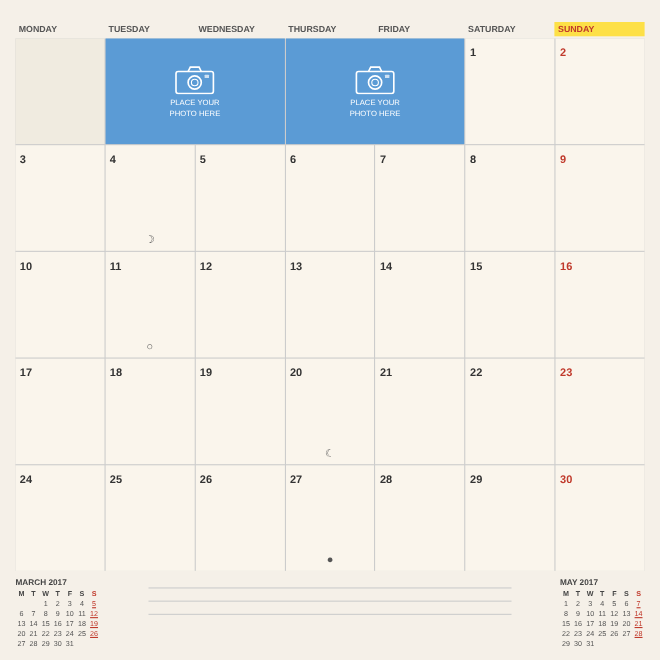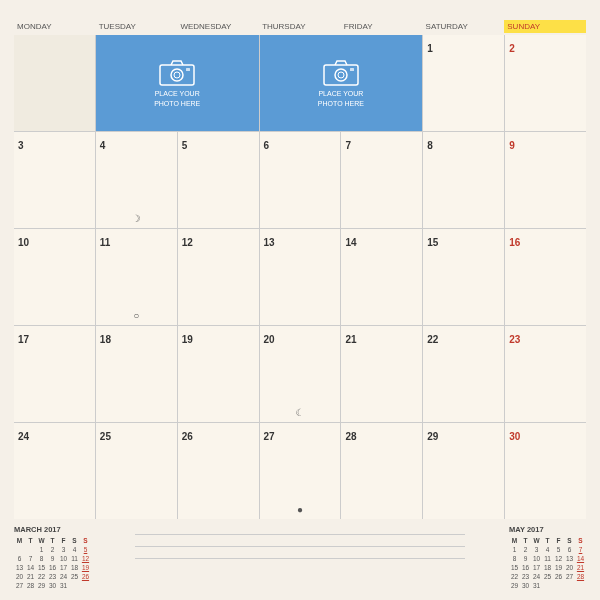--- a/index.html
+++ b/index.html
@@ -35,21 +35,21 @@
       color: #555;
       font-weight: 300;
     }
     .day-headers {
       display: grid;
       grid-template-columns: repeat(7, 1fr);
       margin-bottom: 2px;
     }
     .day-header {
       font-size: 8px;
-      font-weight: normal;
+      font-weight: bold;
       color: #555;
       text-align: left;
       padding: 2px 3px;
       text-transform: uppercase;
     }
     .day-header.sunday {
       color: #c0392b;
       background: #fde047;
     }
     .grid {

